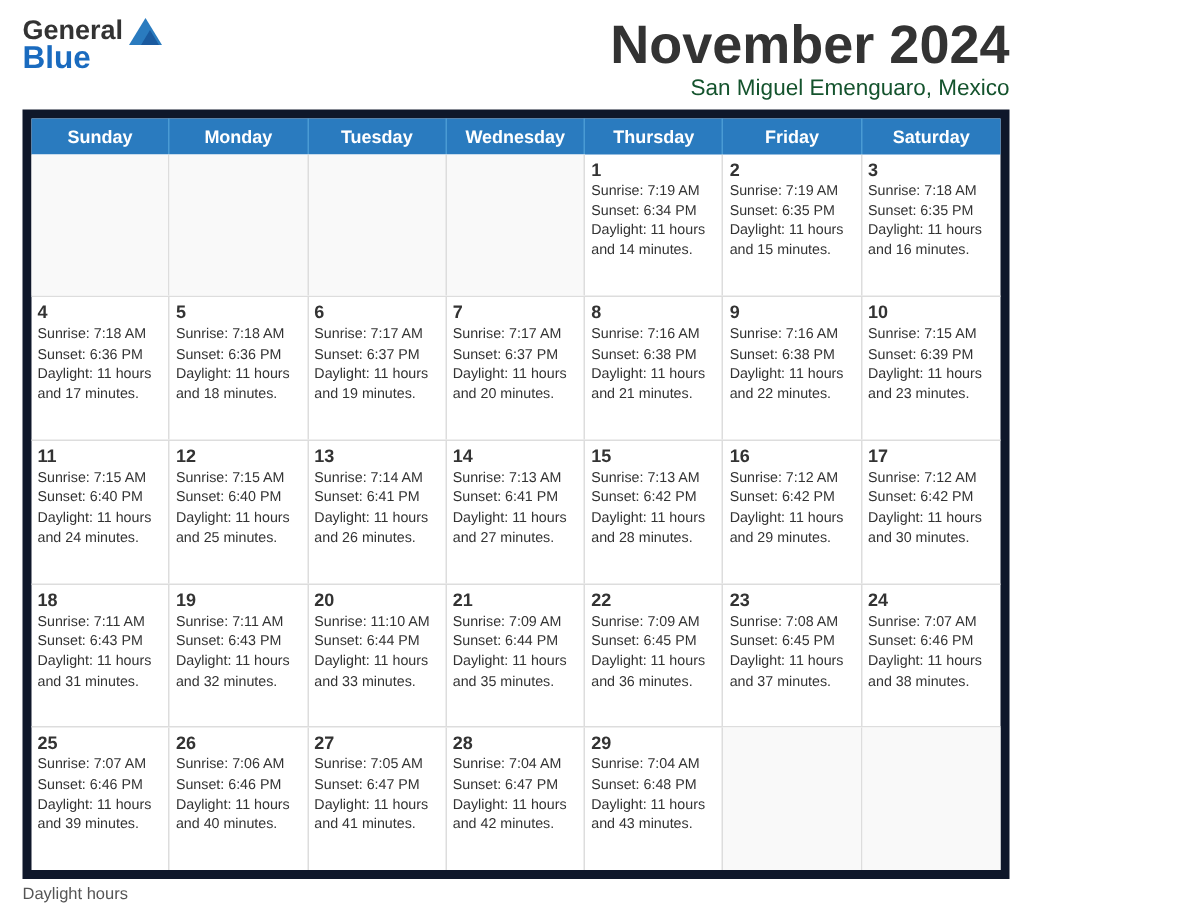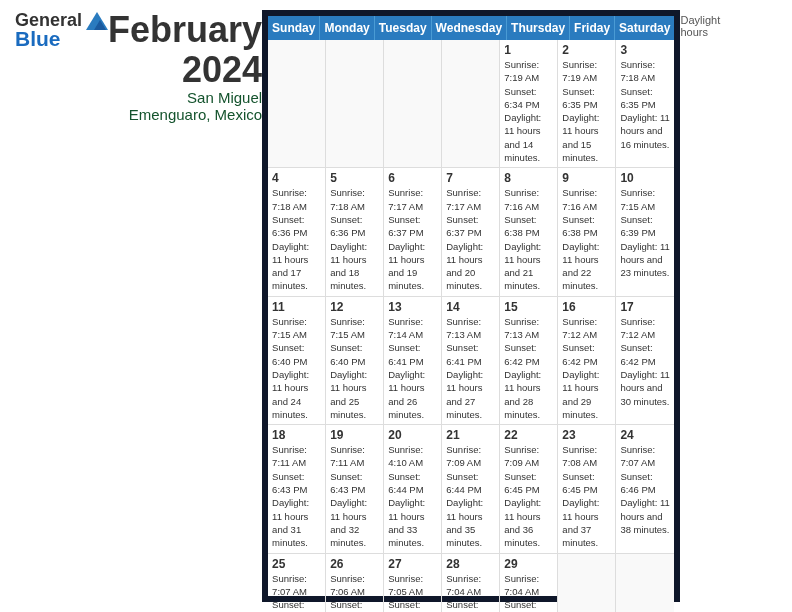--- a/index.html
+++ b/index.html
@@ -8,20 +8,21 @@
       background: #fff;
       width: 792px;
       height: 612px;
       overflow: hidden;
     }
     .page {
       width: 688px;
       height: 612px;
       padding: 10px 15px 10px 15px;
       display: flex;
+      flex-direction: column;
     }
     .header {
       display: flex;
       justify-content: space-between;
       align-items: flex-start;
       margin-bottom: 6px;
     }
     .logo {
       display: flex;
       flex-direction: column;
@@ -129,21 +130,21 @@
       <div class="logo-text">
         <span class="logo-general">General</span>
         <svg class="logo-icon" viewBox="0 0 22 18" xmlns="http://www.w3.org/2000/svg">
           <polygon points="0,18 11,0 22,18" fill="#2a7bbf"></polygon>
           <polygon points="8,18 14,8 20,18" fill="#1a5a9f"></polygon>
         </svg>
       </div>
       <span class="logo-blue" style="margin-top:-4px;">Blue</span>
     </div>
     <div class="title-area">
-      <div class="month-title">February 2024</div>
+      <div class="month-title">November 2024</div>
       <div class="subtitle">San Miguel Emenguaro, Mexico</div>
     </div>
   </div>
 
   <div class="calendar">
     <div class="cal-header">
     <div class="cal-header-cell">Sunday</div>
         <div class="cal-header-cell">Monday</div>
         <div class="cal-header-cell">Tuesday</div>
         <div class="cal-header-cell">Wednesday</div>
@@ -272,21 +273,21 @@
 Daylight: 11 hours and 31 minutes.</div>
           </div>
           <div class="cal-cell">
             <div class="day-number">19</div>
             <div class="day-info" style="white-space: pre-line;">Sunrise: 7:11 AM
 Sunset: 6:43 PM
 Daylight: 11 hours and 32 minutes.</div>
           </div>
           <div class="cal-cell">
             <div class="day-number">20</div>
-            <div class="day-info" style="white-space: pre-line;">Sunrise: 4:10 AM
+            <div class="day-info" style="white-space: pre-line;">Sunrise: 11:10 AM
 Sunset: 6:44 PM
 Daylight: 11 hours and 33 minutes.</div>
           </div>
           <div class="cal-cell">
             <div class="day-number">21</div>
             <div class="day-info" style="white-space: pre-line;">Sunrise: 7:09 AM
 Sunset: 6:44 PM
 Daylight: 11 hours and 35 minutes.</div>
           </div>
           <div class="cal-cell">

